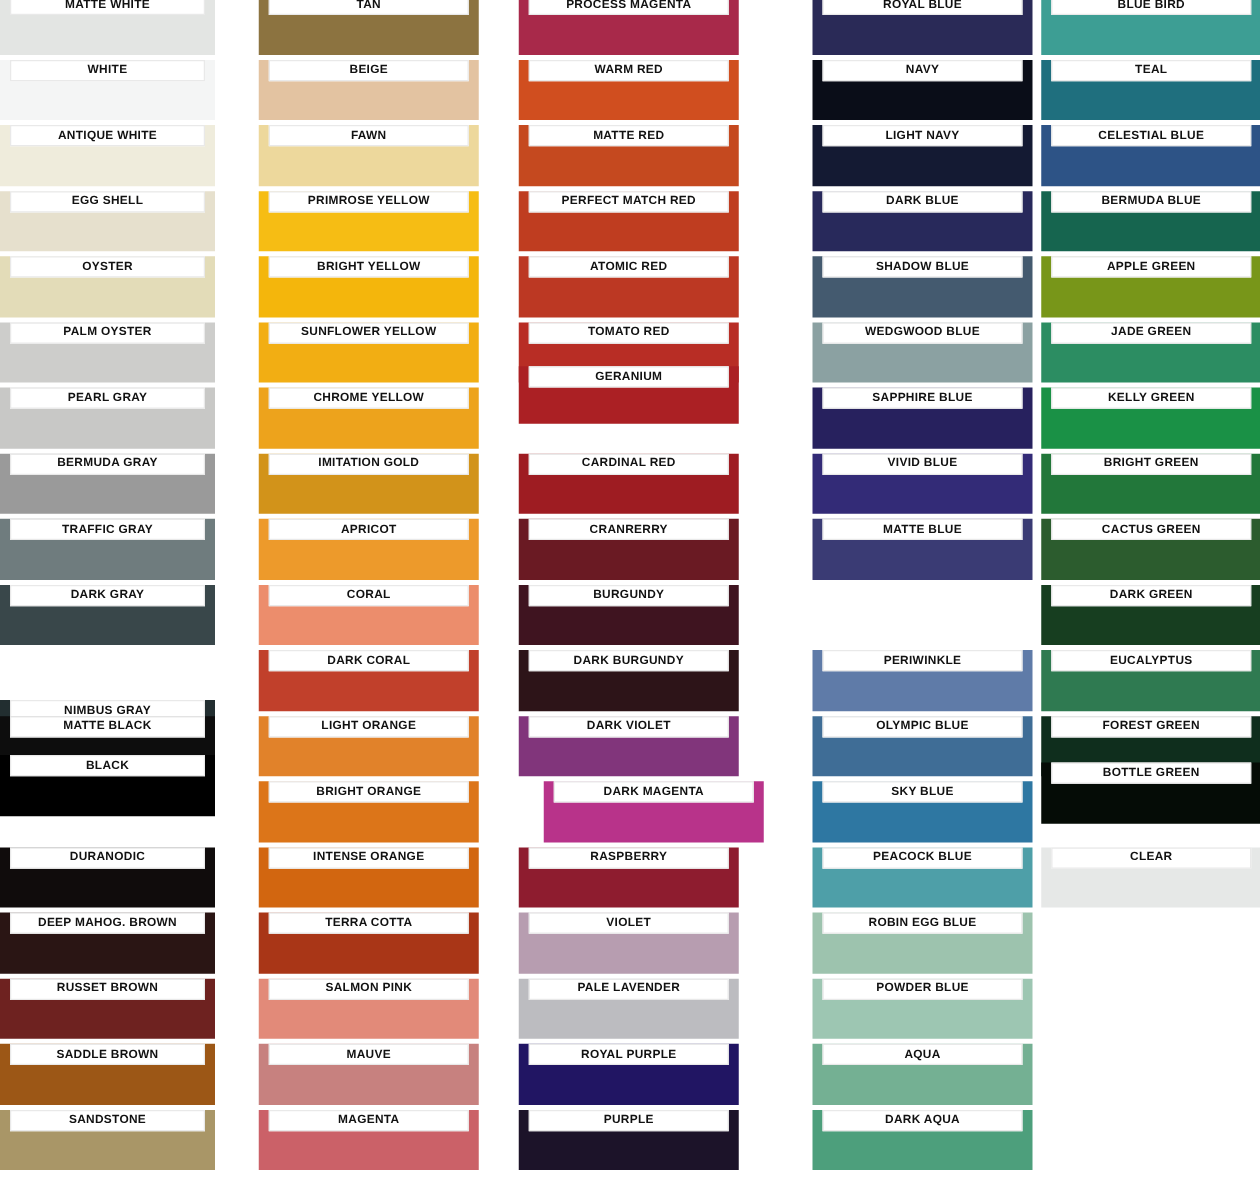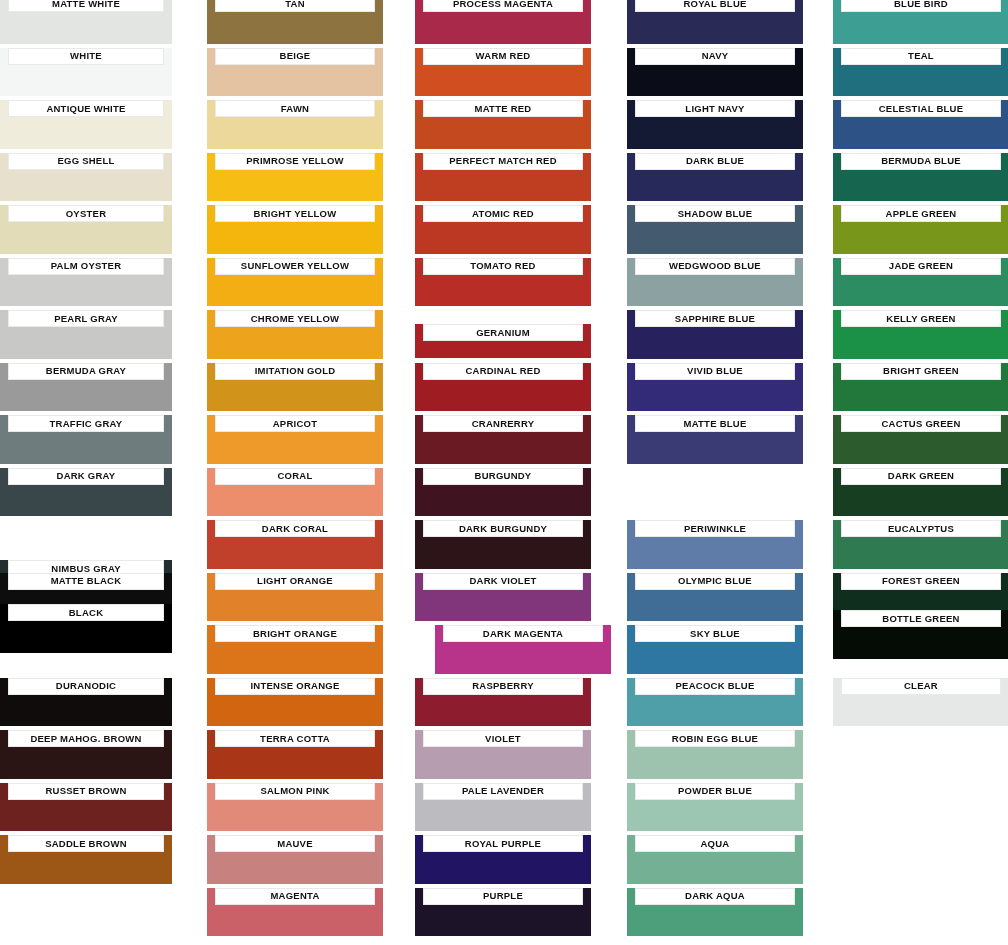--- a/index.html
+++ b/index.html
@@ -160,20 +160,26 @@
         <div class="swatch-label">
           <span>RUSSET BROWN</span>
         </div>
       </div>
       <div class="swatch" title="SADDLE BROWN" style="top: 835px; width: 172px; height: 48.5px;">
         <div class="swatch-fill" style="background: rgb(156, 87, 22);"></div>
         <div class="swatch-label">
           <span>SADDLE BROWN</span>
         </div>
       </div>
+      <div class="swatch" title="SANDSTONE" style="top: 887.5px; width: 172px; height: 48.5px;">
+        <div class="swatch-fill" style="background: rgb(169, 150, 103);"></div>
+        <div class="swatch-label">
+          <span>SANDSTONE</span>
+        </div>
+      </div>
     </div>
     <div class="column" style="left: 207px; width: 176px; height: 945px;">
       <div class="swatch" title="TAN" style="top: -5px; width: 176px; height: 48.5px;">
         <div class="swatch-fill" style="background: rgb(140, 115, 64);"></div>
         <div class="swatch-label">
           <span>TAN</span>
         </div>
       </div>
       <div class="swatch" title="BEIGE" style="top: 47.5px; width: 176px; height: 48.5px;">
         <div class="swatch-fill" style="background: rgb(227, 195, 161);"></div>
@@ -308,21 +314,21 @@
         <div class="swatch-label">
           <span>ATOMIC RED</span>
         </div>
       </div>
       <div class="swatch" title="TOMATO RED" style="top: 257.5px; width: 176px; height: 48.5px;">
         <div class="swatch-fill" style="background: rgb(184, 45, 37);"></div>
         <div class="swatch-label">
           <span>TOMATO RED</span>
         </div>
       </div>
-      <div class="swatch" title="GERANIUM" style="top: 324px; width: 176px; height: 34px;">
+      <div class="swatch" title="GERANIUM" style="top: 293px; width: 176px; height: 46px;">
         <div class="swatch-fill" style="background: rgb(171, 32, 36);"></div>
         <div class="swatch-label">
           <span>GERANIUM</span>
         </div>
       </div>
       <div class="swatch" title="CARDINAL RED" style="top: 362.5px; width: 176px; height: 48.5px;">
         <div class="swatch-fill" style="background: rgb(158, 28, 34);"></div>
         <div class="swatch-label">
           <span>CARDINAL RED</span>
         </div>
@@ -381,21 +387,21 @@
           <span>ROYAL PURPLE</span>
         </div>
       </div>
       <div class="swatch" title="PURPLE" style="top: 887.5px; width: 176px; height: 48.5px;">
         <div class="swatch-fill" style="background: rgb(28, 19, 41);"></div>
         <div class="swatch-label">
           <span>PURPLE</span>
         </div>
       </div>
     </div>
-    <div class="column" style="left: 627px; width: 176px; height: 776px;">
+    <div class="column" style="left: 650px; width: 176px; height: 776px;">
       <div class="swatch" title="ROYAL BLUE" style="top: -5px; width: 176px; height: 48.5px;">
         <div class="swatch-fill" style="background: rgb(42, 42, 87);"></div>
         <div class="swatch-label">
           <span>ROYAL BLUE</span>
         </div>
       </div>
       <div class="swatch" title="NAVY" style="top: 47.5px; width: 176px; height: 48.5px;">
         <div class="swatch-fill" style="background: rgb(10, 13, 24);"></div>
         <div class="swatch-label">
           <span>NAVY</span>

